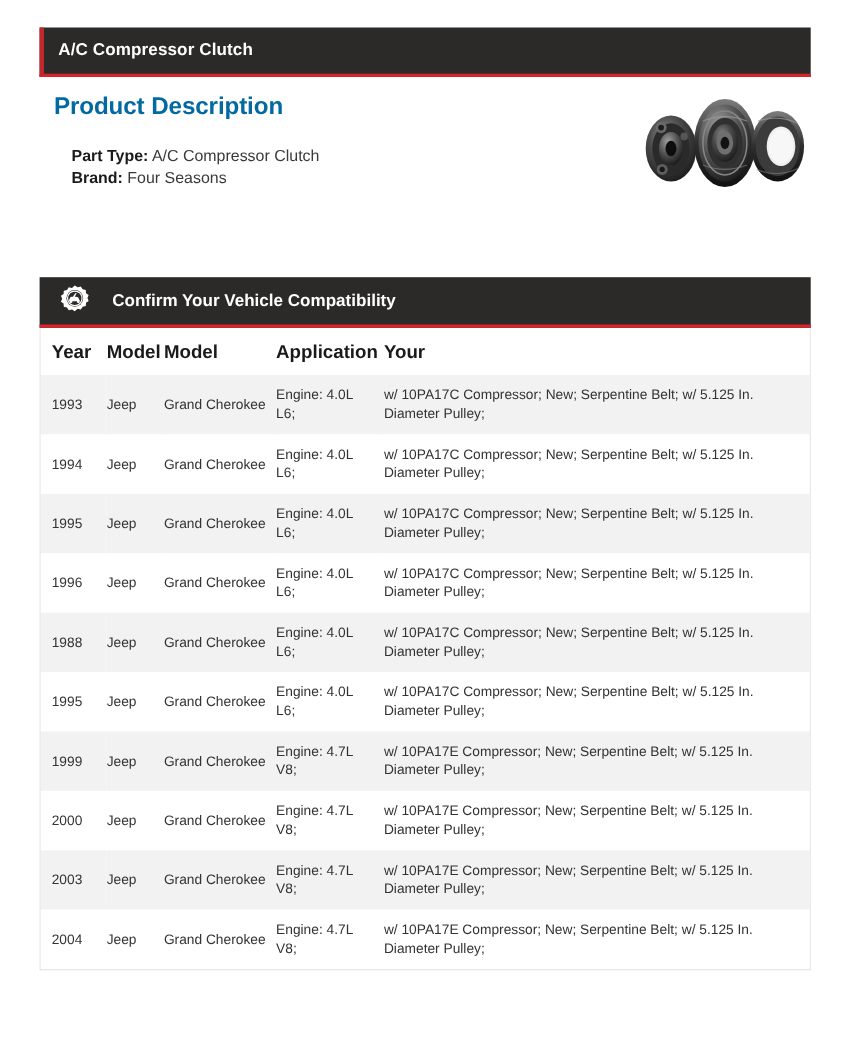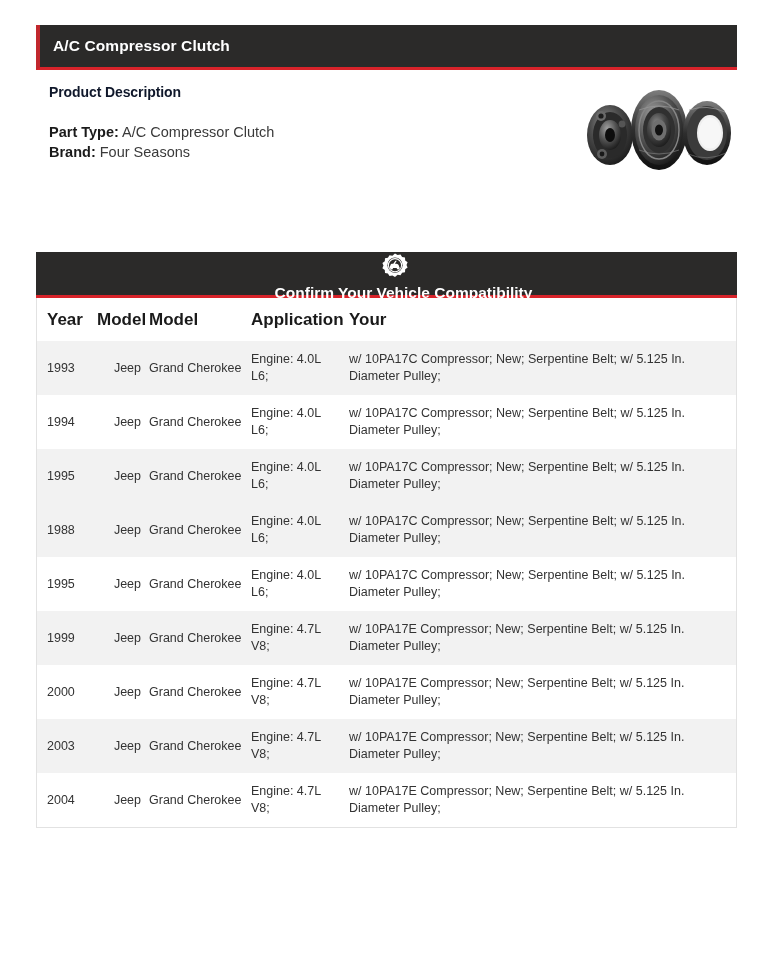--- a/index.html
+++ b/index.html
@@ -44,31 +44,32 @@
     font-size: 15.5px;
     font-weight: bold;
     letter-spacing: 0.1px;
     padding-left: 13px;
   }
   .section-body {
     position: relative;
     padding: 14px 0 0 13px;
   }
   .section-heading {
-    font-size: 14px;
-    font-weight: bold;
-    color: #0f172a;
+    font-size: 22px;
+    font-weight: bold;
+    color: #0369a1;
     margin: 0 0 22px 0;
     letter-spacing: -0.1px;
   }
   .spec-line {
     font-size: 14.5px;
     line-height: 20px;
     color: #3a3a3a;
     white-space: nowrap;
+    margin-left: 16px;
   }
   .spec-label {
     font-weight: bold;
     color: #1a1a1a;
   }
 
   
   .product-image {
     position: absolute;
     left: 577px;
@@ -86,21 +87,20 @@
   }
   .compat-bar {
     position: relative;
     background: #2b2a29;
     border-bottom: 3px solid #d8232a;
     height: 46px;
     box-sizing: border-box;
     display: flex;
     align-items: center;
     padding-left: 16px;
-    flex-direction: column;
   }
   .gear-icon {
     width: 32px;
     height: 32px;
     flex: 0 0 auto;
   }
   .compat-title {
     color: #ffffff;
     font-size: 15.5px;
     font-weight: bold;
@@ -135,21 +135,21 @@
     vertical-align: middle;
     border: none;
   }
   table.compat tbody tr.alt td {
     background: #f2f2f2;
   }
   table.compat tbody tr td {
     background: #ffffff;
   }
   .col-year   { width: 46px;  padding-left: 10px !important; }
-  .col-make   { width: 48px; text-align: right; }
+  .col-make   { width: 48px; }
   .col-model  { width: 98px; }
   .col-app    { width: 94px; }
   .col-notes  { width: auto; }
   th.col-year { padding-left: 10px !important; }
 </style>
 </head>
 <body>
 
 <div class="page">
 
@@ -268,20 +268,27 @@
               <td class="col-app">Engine: 4.0L L6;</td>
               <td class="col-notes">w/ 10PA17C Compressor; New; Serpentine Belt; w/ 5.125 In. Diameter Pulley;</td>
             </tr>
             <tr class="alt">
               <td class="col-year">1995</td>
               <td class="col-make">Jeep</td>
               <td class="col-model">Grand Cherokee</td>
               <td class="col-app">Engine: 4.0L L6;</td>
               <td class="col-notes">w/ 10PA17C Compressor; New; Serpentine Belt; w/ 5.125 In. Diameter Pulley;</td>
             </tr>
+            <tr>
+              <td class="col-year">1996</td>
+              <td class="col-make">Jeep</td>
+              <td class="col-model">Grand Cherokee</td>
+              <td class="col-app">Engine: 4.0L L6;</td>
+              <td class="col-notes">w/ 10PA17C Compressor; New; Serpentine Belt; w/ 5.125 In. Diameter Pulley;</td>
+            </tr>
             <tr class="alt">
               <td class="col-year">1988</td>
               <td class="col-make">Jeep</td>
               <td class="col-model">Grand Cherokee</td>
               <td class="col-app">Engine: 4.0L L6;</td>
               <td class="col-notes">w/ 10PA17C Compressor; New; Serpentine Belt; w/ 5.125 In. Diameter Pulley;</td>
             </tr>
             <tr>
               <td class="col-year">1995</td>
               <td class="col-make">Jeep</td>

